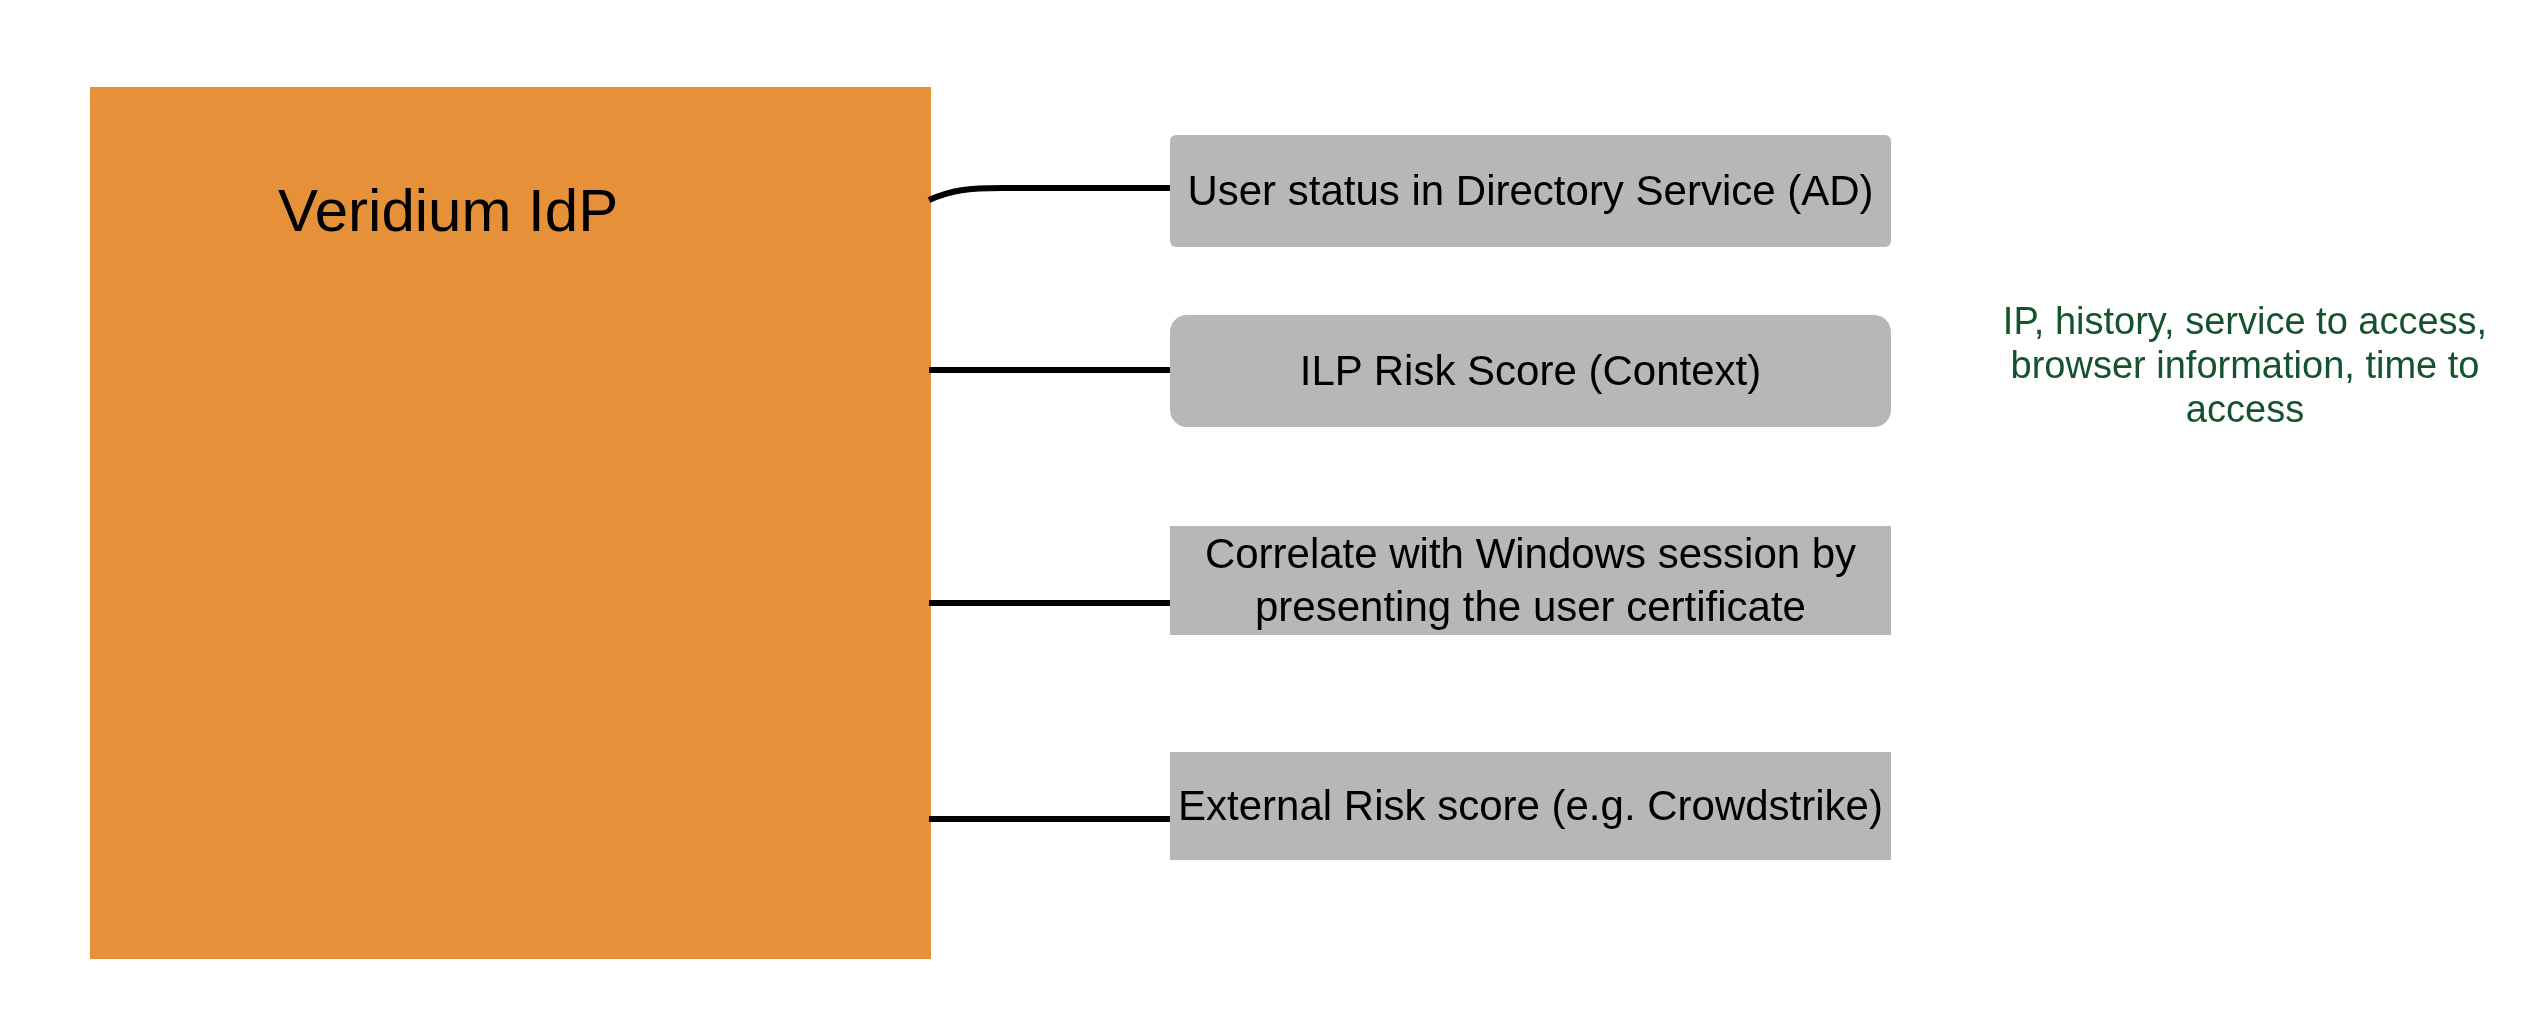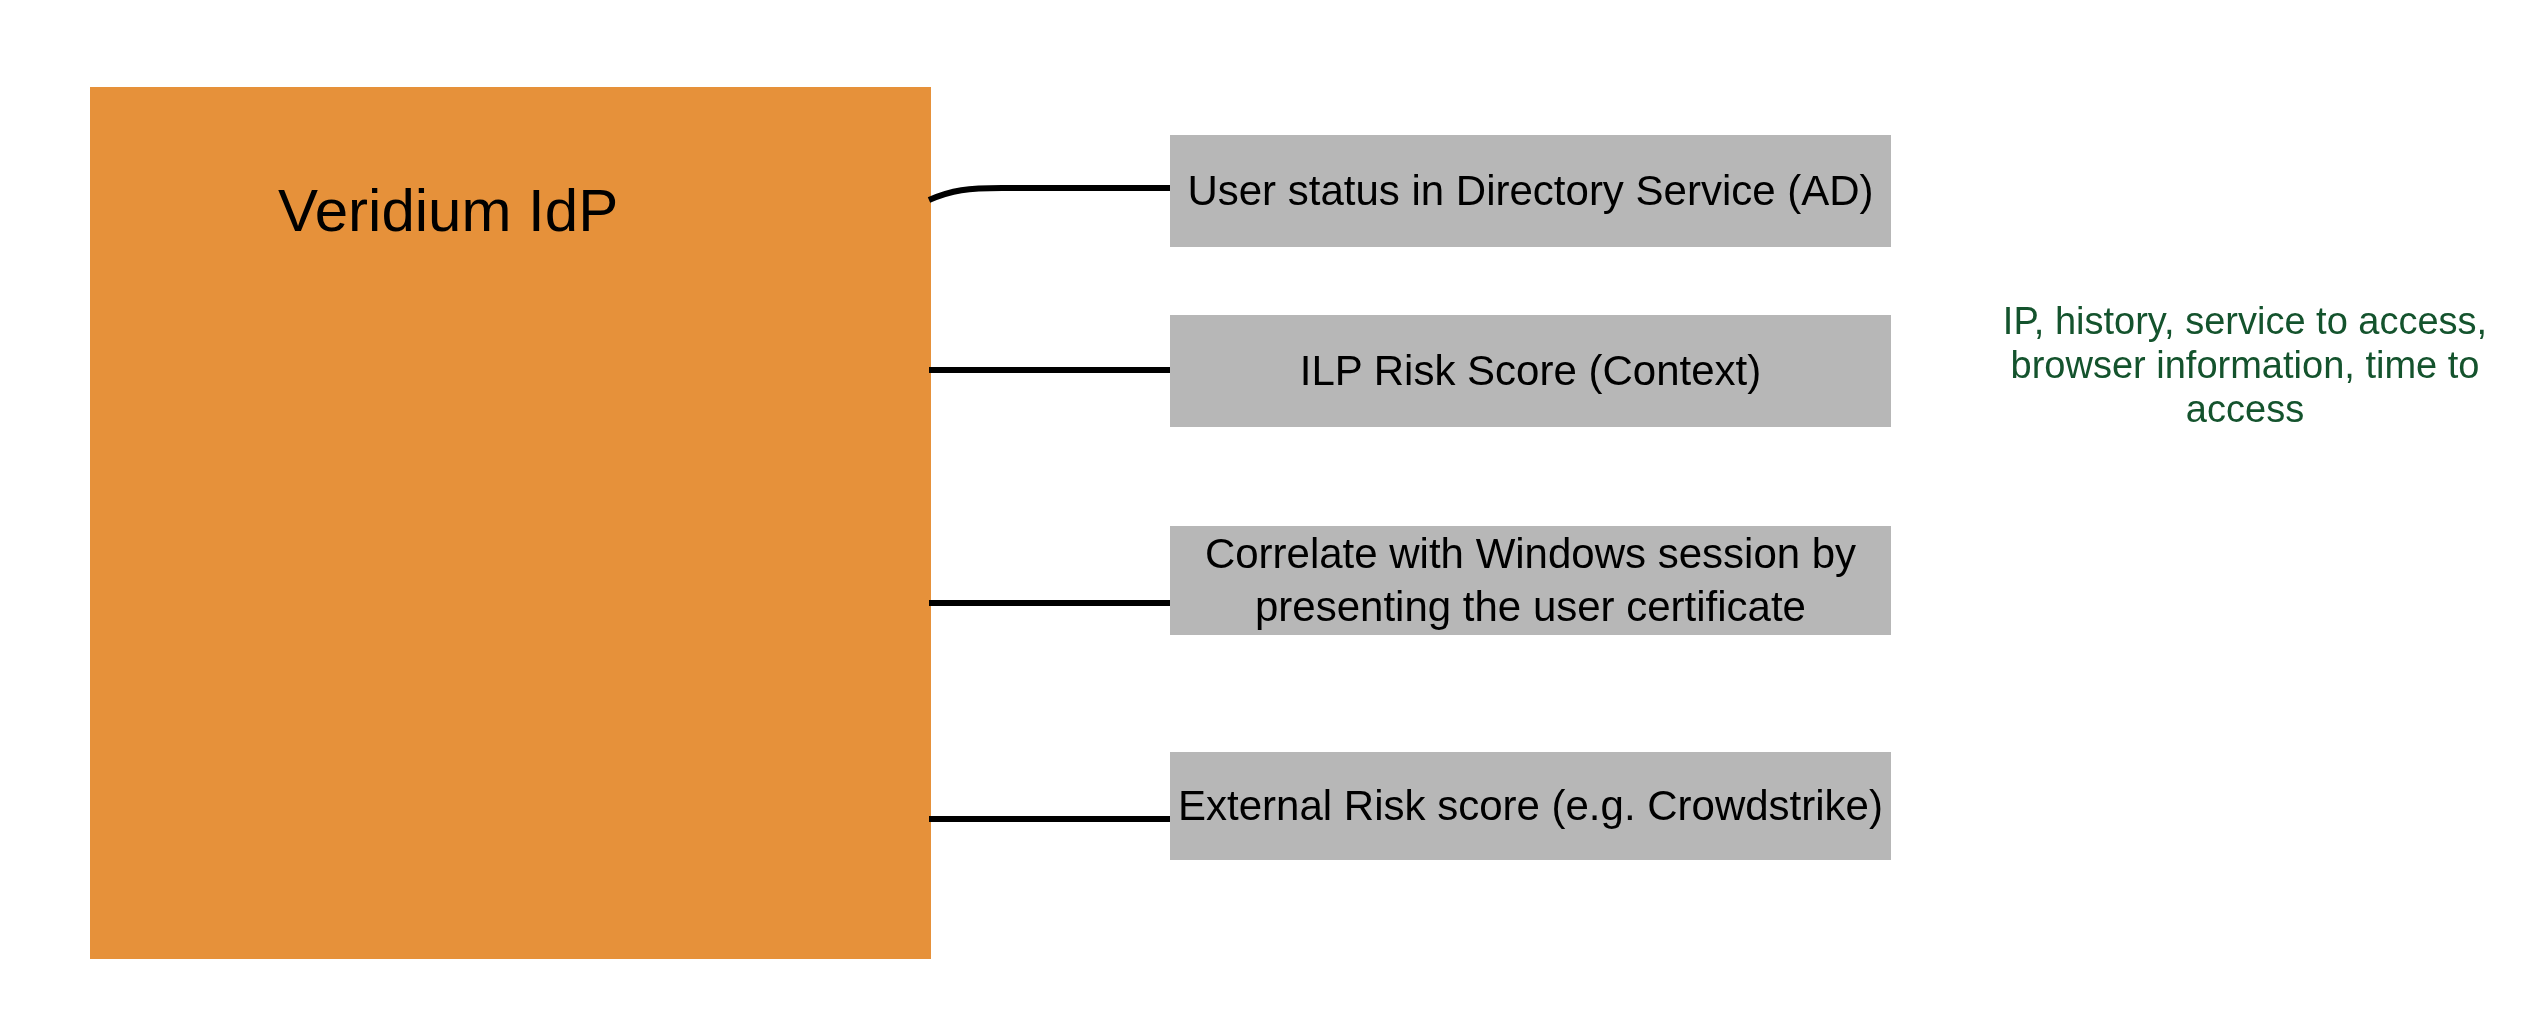--- a/index.html
+++ b/index.html
@@ -58,22 +58,22 @@
     display: flex;
     align-items: center;
     justify-content: center;
     padding: 0;
     box-sizing: border-box;
   }
   .factor-box .factor-label {
     width: 100%;
     padding: 0 8px;
   }
-  .factor-box-1 { top: 135px; height: 112px; }
-  .factor-box-2 { top: 315px; height: 112px; }
+  .factor-box-1 { top: 135px; height: 112px; border-radius: 6px; }
+  .factor-box-2 { top: 315px; height: 112px; border-radius: 17px; }
   .factor-box-3 { top: 526px; height: 109px; }
   .factor-box-4 { top: 752px; height: 108px; }
 
   
   .side-note {
     position: absolute;
     left: 1975px;
     top: 299px;
     width: 540px;
     color: #14532d;

